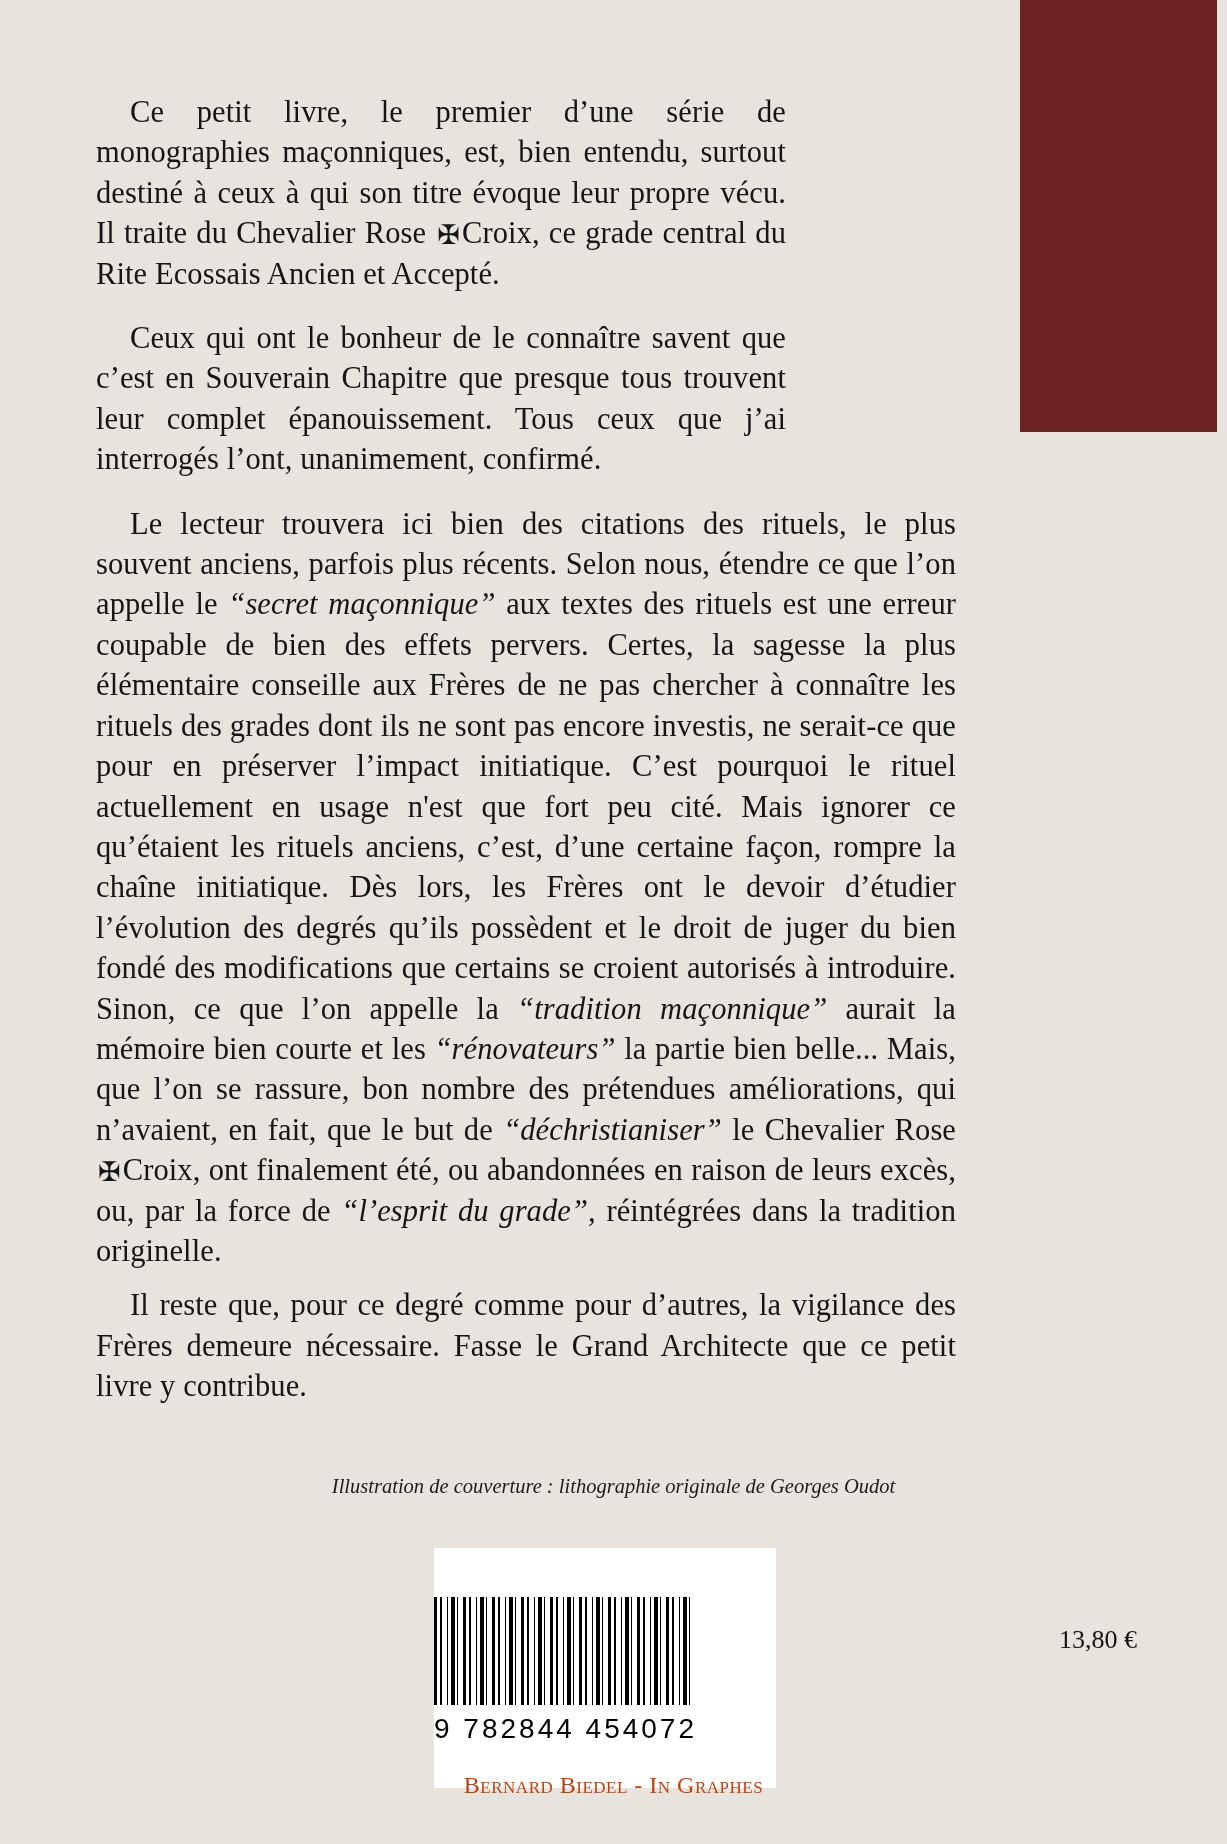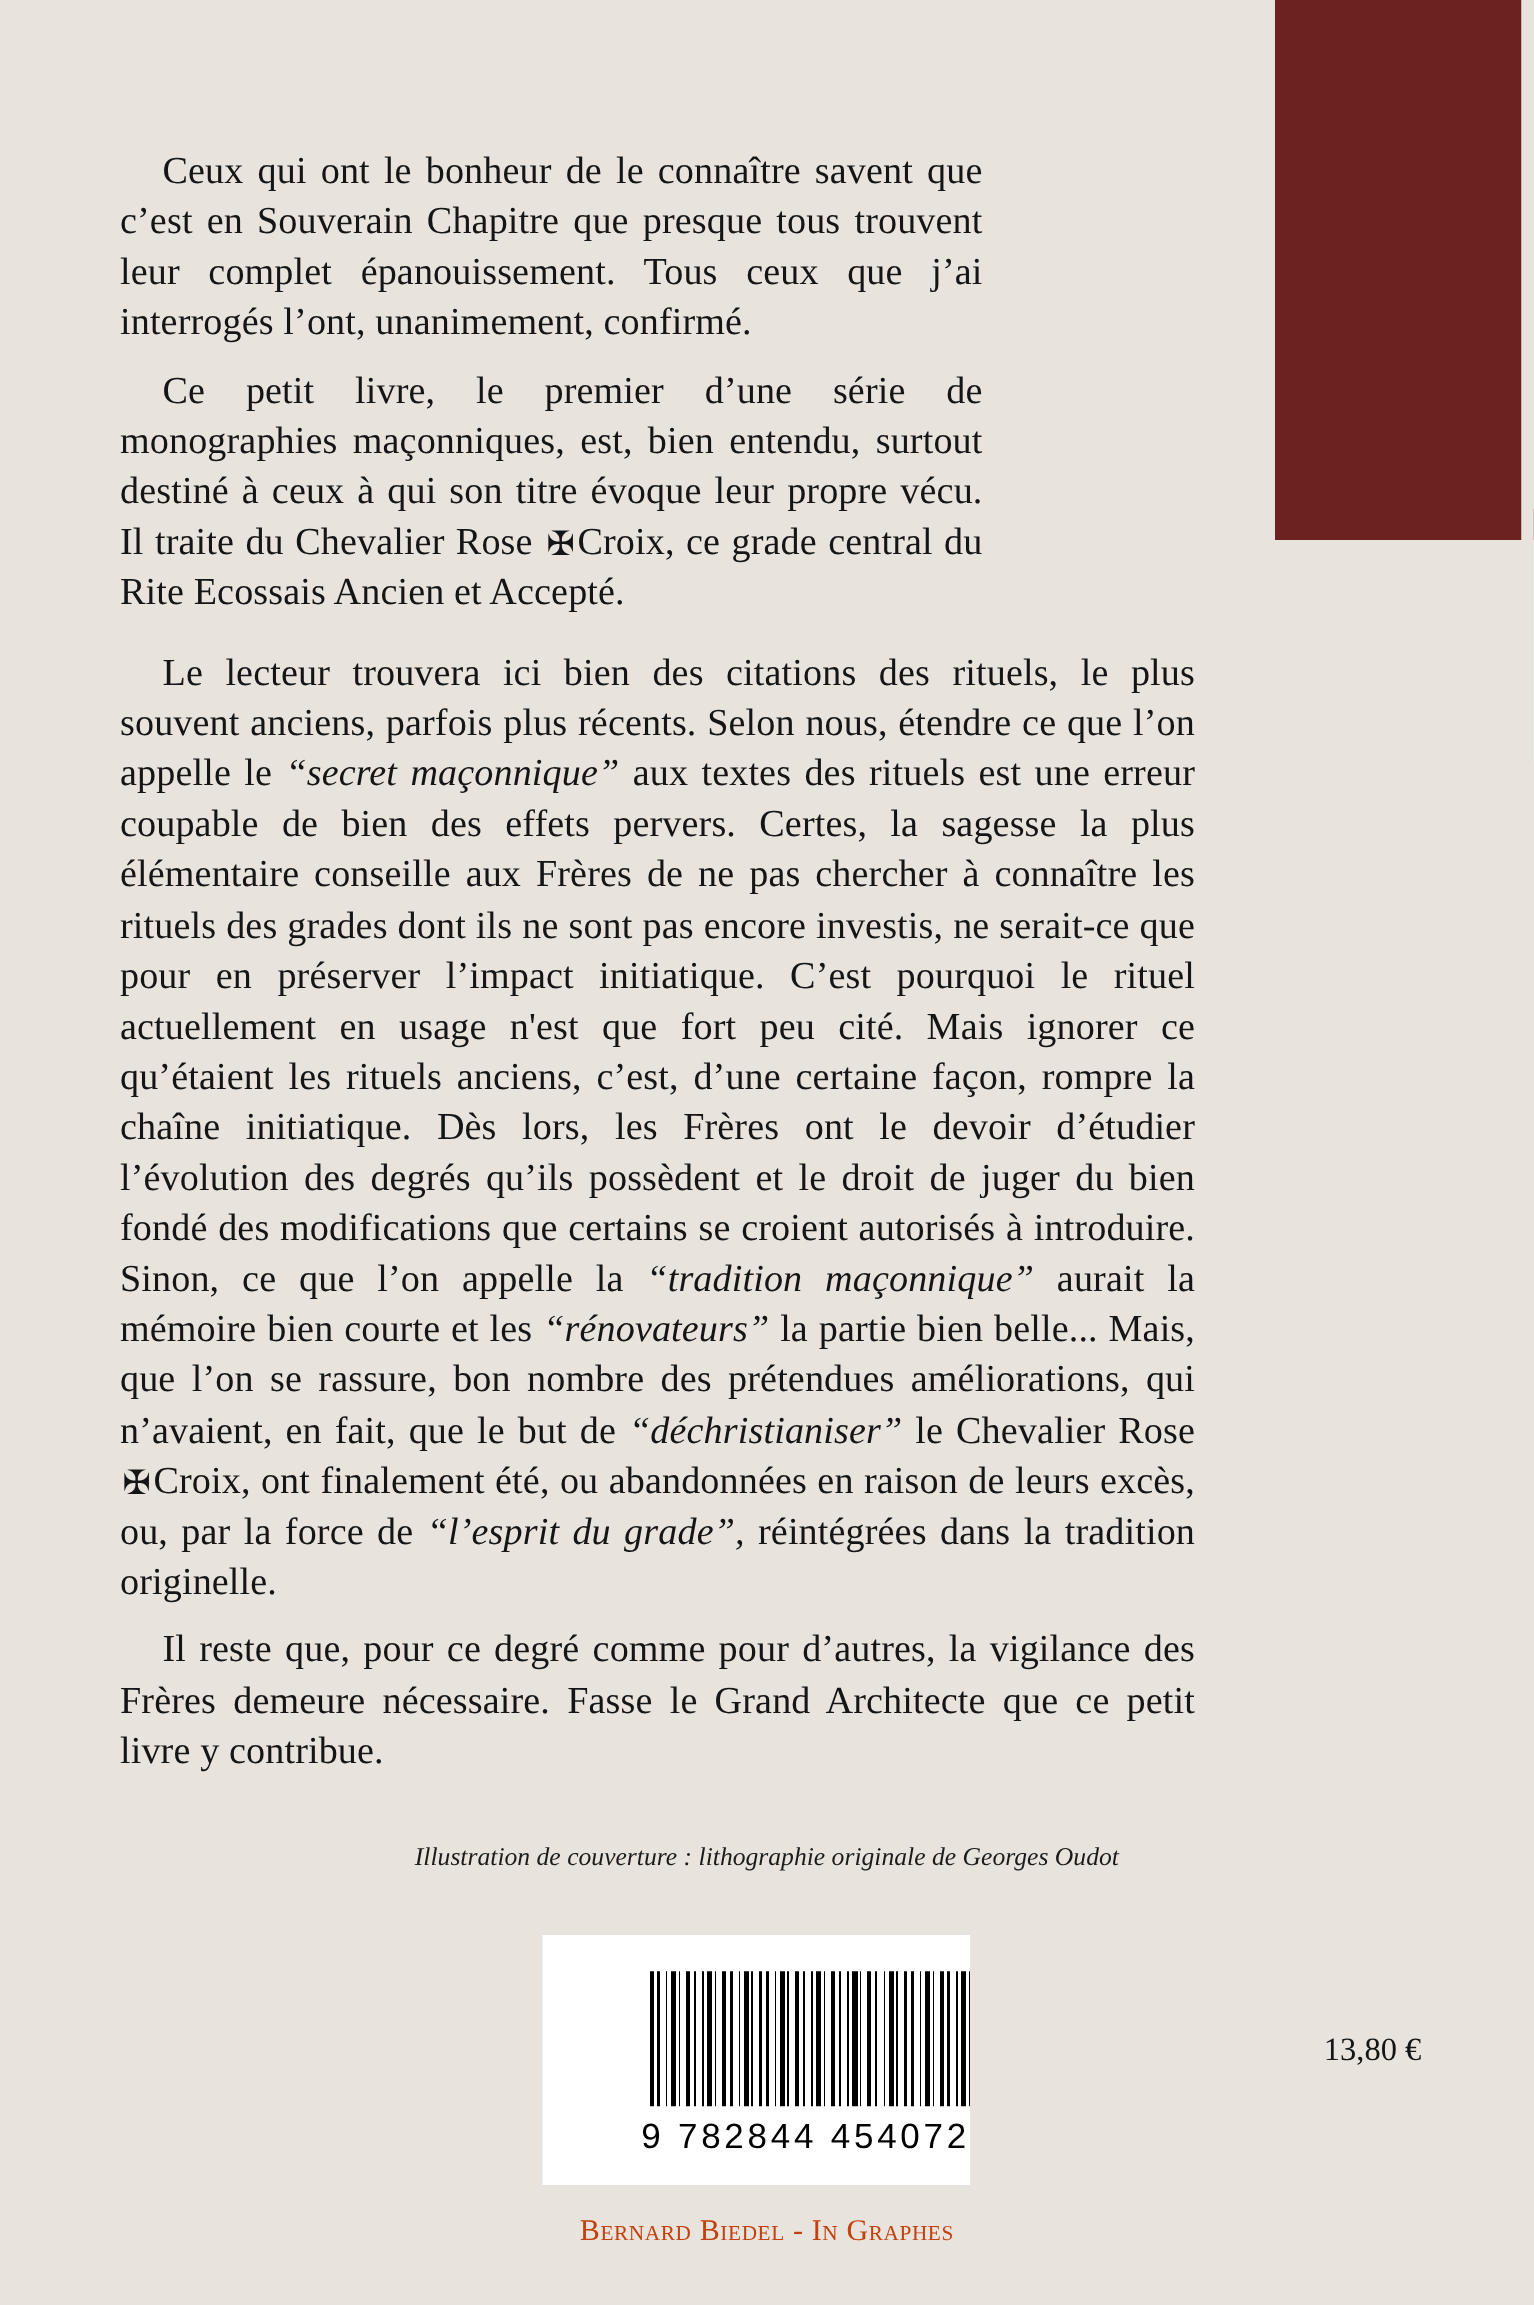--- a/index.html
+++ b/index.html
@@ -81,25 +81,25 @@
     font-size: 20.5px;
     color: #1b1b1b;
     margin-top: 20px;
   }
 
   #barcode-area {
     position: absolute;
     left: 434px;
     top: 1548px;
     width: 342px;
-    height: 200px;
+    height: 240px;
     background: #ffffff;
     display: flex;
     flex-direction: column;
-    align-items: flex-end;
+    align-items: flex-start;
     justify-content: center;
   }
   #barcode-bars {
     width: 256px;
     height: 108px;
     margin-top: 6px;
     background-image: repeating-linear-gradient(
       to right,
       #000 0px, #000 3px, #fff 3px, #fff 6px,
       #000 6px, #000 8px, #fff 8px, #fff 13px,
@@ -139,23 +139,23 @@
 </head>
 <body>
 
 <div id="back-cover">
 
   <div id="accent-block"></div>
   <div id="accent-strip"></div>
 
   <div id="blurb">
 
+    <p class="para p1"><span>Ce petit livre, le premier d’une série de monographies maçonniques, est, bien entendu, surtout destiné à ceux à qui son titre évoque leur propre vécu. Il traite du Chevalier Rose</span> <span class="cross">✠</span><span>Croix, ce grade central du Rite Ecossais Ancien et Accepté.</span></p>
+
     <p class="para p2">Ceux qui ont le bonheur de le connaître savent que c’est en Souverain Chapitre que presque tous trouvent leur complet épanouissement. Tous ceux que j’ai interrogés l’ont, unanimement, confirmé.</p>
-
-    <p class="para p1"><span>Ce petit livre, le premier d’une série de monographies maçonniques, est, bien entendu, surtout destiné à ceux à qui son titre évoque leur propre vécu. Il traite du Chevalier Rose</span> <span class="cross">✠</span><span>Croix, ce grade central du Rite Ecossais Ancien et Accepté.</span></p>
 
     <p class="para p3"><span>Le lecteur trouvera ici bien des citations des rituels, le plus souvent anciens, parfois plus récents. Selon nous, étendre ce que l’on appelle le</span> <span class="it">“secret maçonnique”</span> <span>aux textes des rituels est une erreur coupable de bien des effets pervers. Certes, la sagesse la plus élémentaire conseille aux Frères de ne pas chercher à connaître les rituels des grades dont ils ne sont pas encore investis, ne serait-ce que pour en préserver l’impact initiatique. C’est pourquoi le rituel actuellement en usage n'est que fort peu cité. Mais ignorer ce qu’étaient les rituels anciens, c’est, d’une certaine façon, rompre la chaîne initiatique. Dès lors, les Frères ont le devoir d’étudier l’évolution des degrés qu’ils possèdent et le droit de juger du bien fondé des modifications que certains se croient autorisés à introduire. Sinon, ce que l’on appelle la</span> <span class="it">“tradition maçonnique”</span> <span>aurait la mémoire bien courte et les</span> <span class="it">“rénovateurs”</span> <span>la partie bien belle... Mais, que l’on se rassure, bon nombre des prétendues améliorations, qui n’avaient, en fait, que le but de</span> <span class="it">“déchristianiser”</span> <span>le Chevalier Rose</span> <span class="cross">✠</span><span>Croix, ont finalement été, ou abandonnées en raison de leurs excès, ou, par la force de</span> <span class="it">“l’esprit du grade”,</span> <span>réintégrées dans la tradition originelle.</span></p>
 
     <p class="para p4">Il reste que, pour ce degré comme pour d’autres, la vigilance des Frères demeure nécessaire. Fasse le Grand Architecte que ce petit livre y contribue.</p>
 
   </div>
 
   <div id="illustration-credit">Illustration de couverture : lithographie originale de Georges Oudot</div>
 
   <div id="barcode-area">

